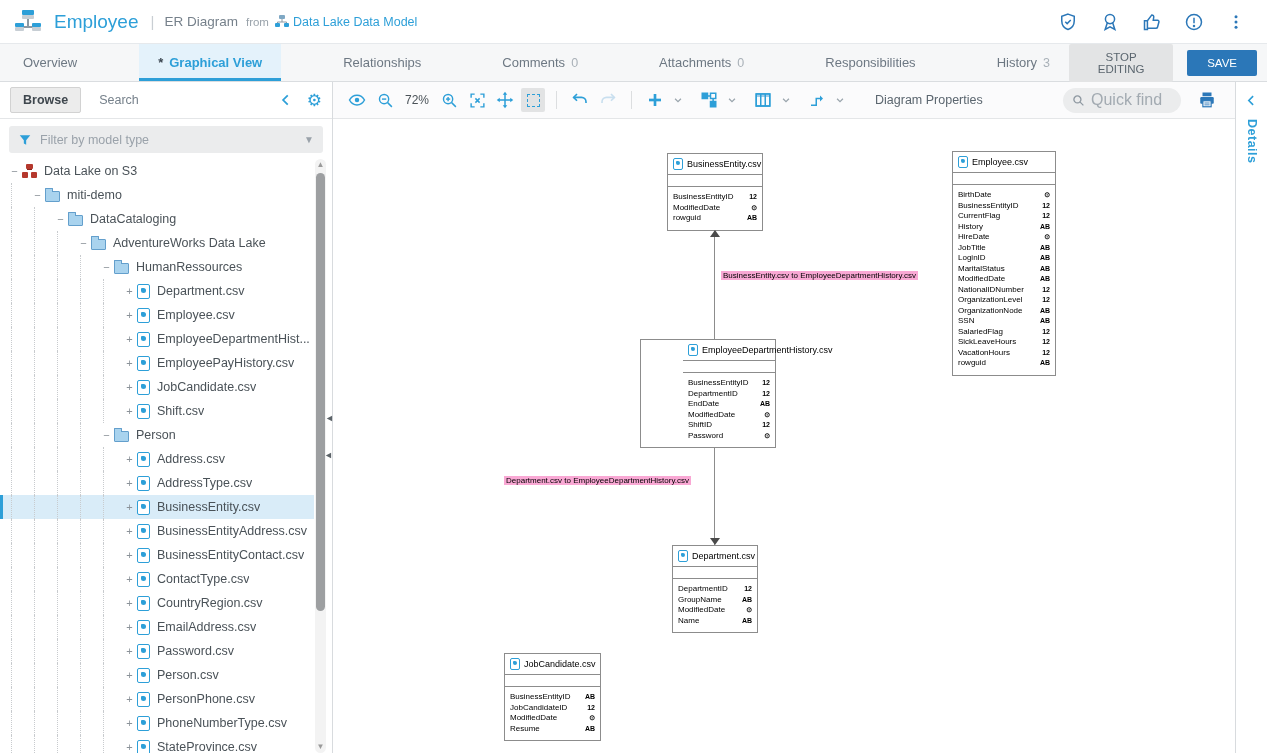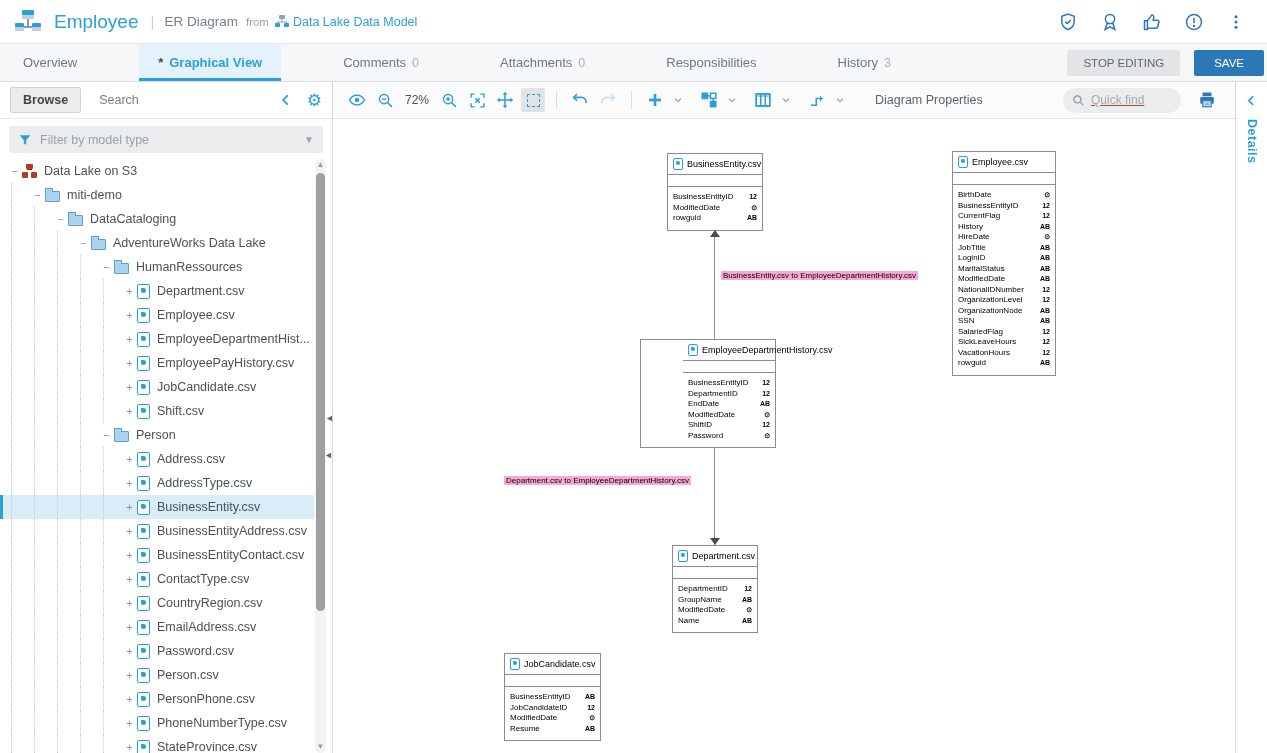--- a/index.html
+++ b/index.html
@@ -18,21 +18,21 @@
   .model-link { font-size:12.5px; color:#2d9fd8; cursor:pointer; }
   .top-actions { margin-left:auto; display:flex; align-items:center; gap:20px; padding-right:6px; }
   .top-actions .ticon-btn { width:22px; height:22px; display:flex; align-items:center; justify-content:center; cursor:pointer; }
 
   
   .tabbar { height:38px; background:#f6f7f8; border-bottom:1px solid #dadde0; display:flex; align-items:stretch; padding-left:4px; flex:0 0 auto; }
   .tab { padding:0 19px; display:flex; align-items:center; gap:6px; font-size:13px; color:#6d7883; cursor:pointer; white-space:nowrap; }
   .tab .count { color:#a9b1b8; font-size:12.5px; }
   .tab.active { background:#e4f2fb; color:#2d9fd8; font-weight:bold; border-bottom:3px solid #2d9fd8; padding-top:3px; }
   .tab .dirty { color:#3b4650; font-weight:bold; }
-  .tabbar-actions { margin-left:auto; display:flex; align-items:center; gap:14px; padding-right:3px; }
+  .tabbar-actions { margin-left:auto; display:flex; align-items:center; gap:14px; padding-right:10px; }
   .btn-stop { background:#e3e4e5; color:#5b666f; border:none; font-size:11.5px; padding:7px 16px; border-radius:2px; cursor:pointer; font-family:inherit; }
   .btn-save { background:#2b77b8; color:#fff; border:none; font-size:11.5px; padding:7px 20px; border-radius:2px; cursor:pointer; font-family:inherit; }
 
   
   .body { flex:1; display:flex; min-height:0; }
 
   
   .left-panel { width:333px; flex:0 0 auto; border-right:1px solid #d8dbde; display:flex; flex-direction:column; position:relative; background:#fff; }
   .panel-tabs { height:37px; border-bottom:1px solid #e4e6e8; display:flex; align-items:center; padding:0 10px; gap:4px; flex:0 0 auto; }
   .browse-btn { background:#ececec; border:1px solid #d2d2d2; color:#3f474e; font-size:12.5px; font-weight:bold; padding:5px 12px; border-radius:2px; cursor:pointer; font-family:inherit; }
@@ -76,21 +76,21 @@
   .diagram-toolbar { height:37px; background:#fbfbfc; border-bottom:1px solid #e4e6e8; display:flex; align-items:center; padding:0 12px; gap:4px; flex:0 0 auto; }
   .tbtn { width:24px; height:24px; display:flex; align-items:center; justify-content:center; cursor:pointer; border-radius:2px; flex:0 0 auto; }
   .tbtn.active { background:#e2e3e4; }
   .tbtn.disabled { opacity:.4; cursor:default; }
   .zoom-level { font-size:12px; color:#4a5258; padding:0 4px; }
   .tb-sep { width:1px; height:18px; background:#dcdee0; margin:0 7px; flex:0 0 auto; }
   .chev-btn { width:14px; height:24px; display:flex; align-items:center; justify-content:center; cursor:pointer; margin-right:8px; }
   .marquee-shape { width:13px; height:13px; border:1.5px dashed #2d9fd8; }
   .dp-label { font-size:12.5px; color:#5b666f; margin-left:16px; white-space:nowrap; }
   .quickfind { margin-left:auto; width:118px; height:25px; background:#ebeced; border:none; border-radius:13px; display:flex; align-items:center; padding:0 9px; gap:6px; flex:0 0 auto; }
-  .quickfind input { border:none; background:transparent; outline:none; width:80px; font-size:12px; color:#c2410c; font-family:inherit;text-decoration:underline; }
+  .quickfind input { border:none; background:transparent; outline:none; width:80px; font-size:16px; color:#15803d; font-family:inherit; }
   .quickfind input::placeholder { color:#a2aab1; }
   .print-btn { margin:0 4px 0 10px; }
 
   
   .canvas { flex:1; position:relative; background:#fff; overflow:hidden; }
 
   .entity { position:absolute; background:#fff; border:1px solid #8c8c8c; cursor:pointer; }
   .ent-header { display:flex; align-items:center; gap:4px; padding:4px 5px; border-bottom:1px solid #8c8c8c; }
   .ent-file-ic { width:10px; height:12px; background:#fff; border:1px solid #2d9fd8; border-radius:2px; position:relative; flex:0 0 auto; }
   .ent-file-ic::after { content:""; position:absolute; left:2px; top:2px; width:4px; height:4px; background:#2d9fd8; border-radius:1px 50% 50% 50%; }
@@ -181,20 +181,23 @@
   <div class="tabbar">
     <div id="tabs-container" style="display:flex; align-items:stretch;gap:43px;">
         <div class="tab">
           <span>Overview</span>
         </div>
         <div class="tab active">
           <span class="dirty">*</span>
           <span>Graphical View</span>
         </div>
         <div class="tab">
+          <span>Relationships</span>
+        </div>
+        <div class="tab">
           <span>Comments</span>
           <span class="count">0</span>
         </div>
         <div class="tab">
           <span>Attachments</span>
           <span class="count">0</span>
         </div>
         <div class="tab">
           <span>Responsibilities</span>
         </div>

